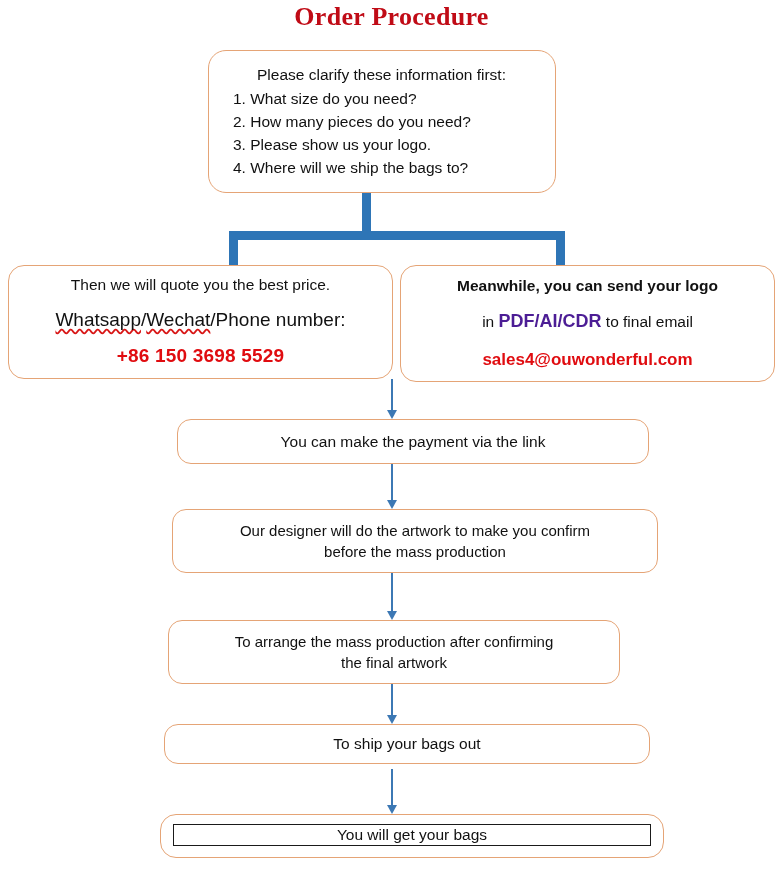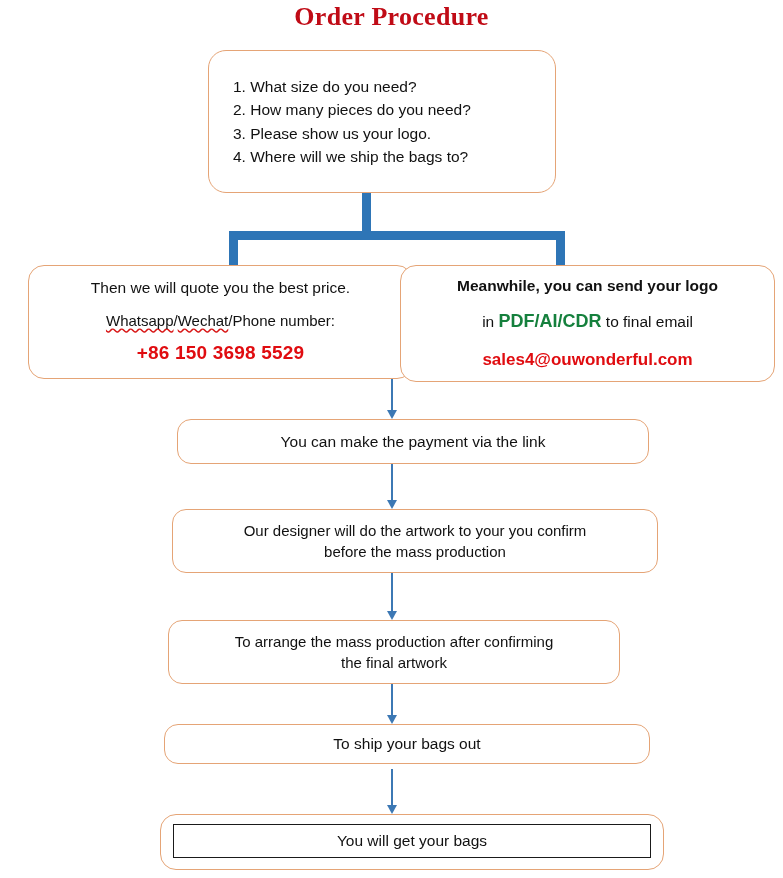--- a/index.html
+++ b/index.html
@@ -62,28 +62,28 @@
     align-items: flex-start;
     justify-content: center;
     padding-left: 24px;
     font-size: 15.5px;
     line-height: 1.5;
   }
   #box-clarify .intro { padding-left: 24px; }
 
   
   #box-quote {
-    left: 28px;
+    left: 8px;
     top: 265px;
     width: 385px;
     height: 114px;
     border-radius: 16px;
   }
   #box-quote .l1 { font-size: 15.5px; }
-  #box-quote .l2 { font-size: 15px; margin-top: 11px; }
+  #box-quote .l2 { font-size: 19px; margin-top: 11px; }
   #box-quote .phone {
     margin-top: 9px;
     color: #E00C10;
     font-weight: 700;
     font-size: 19px;
     letter-spacing: 0.2px;
   }
   .spell {
     text-decoration: underline wavy #D81616;
     text-decoration-skip-ink: none;
@@ -93,35 +93,35 @@
   
   #box-logo {
     left: 400px;
     top: 265px;
     width: 375px;
     height: 117px;
     border-radius: 16px;
   }
   #box-logo .l1 { font-size: 15.5px; font-weight: bold; }
   #box-logo .l2 { font-size: 15.5px; margin-top: 12px; }
-  #box-logo .l2 b { color: #15803d; font-size: 18px; font-weight: 700; }
+  #box-logo .l2 b { color: #4c1d95; font-size: 18px; font-weight: 700; }
   #box-logo .email {
     margin-top: 13px;
     color: #E00C10;
     font-weight: 700;
     font-size: 17px;
     text-align: right;
   }
 
   
   #box-payment   { left: 177px; top: 419px; width: 472px; height: 45px; }
   #box-designer  { left: 172px; top: 509px; width: 486px; height: 64px; }
   #box-massprod  { left: 168px; top: 620px; width: 452px; height: 64px; }
   #box-ship      { left: 164px; top: 724px; width: 486px; height: 40px; }
-  #box-getbags   { left: 160px; top: 814px; width: 504px; height: 56px; border-radius: 16px; }
+  #box-getbags   { left: 160px; top: 814px; width: 504px; height: 44px; border-radius: 16px; }
 
   #box-payment  .line,
   #box-ship     .line { font-size: 15.5px; }
   #box-designer .line,
   #box-massprod .line { font-size: 15px; }
 
   
   .inner-rect {
     position: absolute;
     box-sizing: border-box;
@@ -179,20 +179,21 @@
   #arrow-5 { left: 391px; top: 769px; height: 37px; }
 </style>
 </head>
 <body>
 
 <div id="canvas">
 
   <div class="title">Order Procedure</div>
 
   <div class="box" id="box-clarify">
+    <div class="line intro">Please clarify these information first:</div>
     <div class="line">1. What size do you need?</div>
     <div class="line">2. How many pieces do you need?</div>
     <div class="line">3. Please show us your logo.</div>
     <div class="line">4. Where will we ship the bags to?</div>
   </div>
 
   <div class="conn" id="split-stem"></div>
   <div class="conn" id="split-bar"></div>
   <div class="conn" id="split-left-drop"></div>
   <div class="conn" id="split-right-drop"></div>
@@ -211,21 +212,21 @@
 
   <div class="arrow" id="arrow-1"></div>
 
   <div class="box" id="box-payment">
     <div class="line">You can make the payment via the link</div>
   </div>
 
   <div class="arrow" id="arrow-2"></div>
 
   <div class="box" id="box-designer">
-    <div class="line">Our designer will do the artwork to your you confirm</div>
+    <div class="line">Our designer will do the artwork to make you confirm</div>
     <div class="line">before the mass production</div>
   </div>
 
   <div class="arrow" id="arrow-3"></div>
 
   <div class="box" id="box-massprod">
     <div class="line">To arrange the mass production after confirming</div>
     <div class="line">the final artwork</div>
   </div>
 

